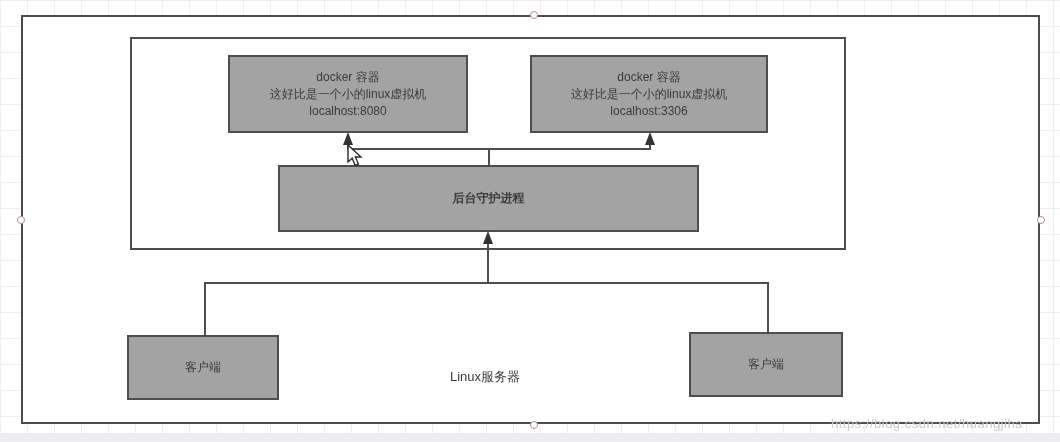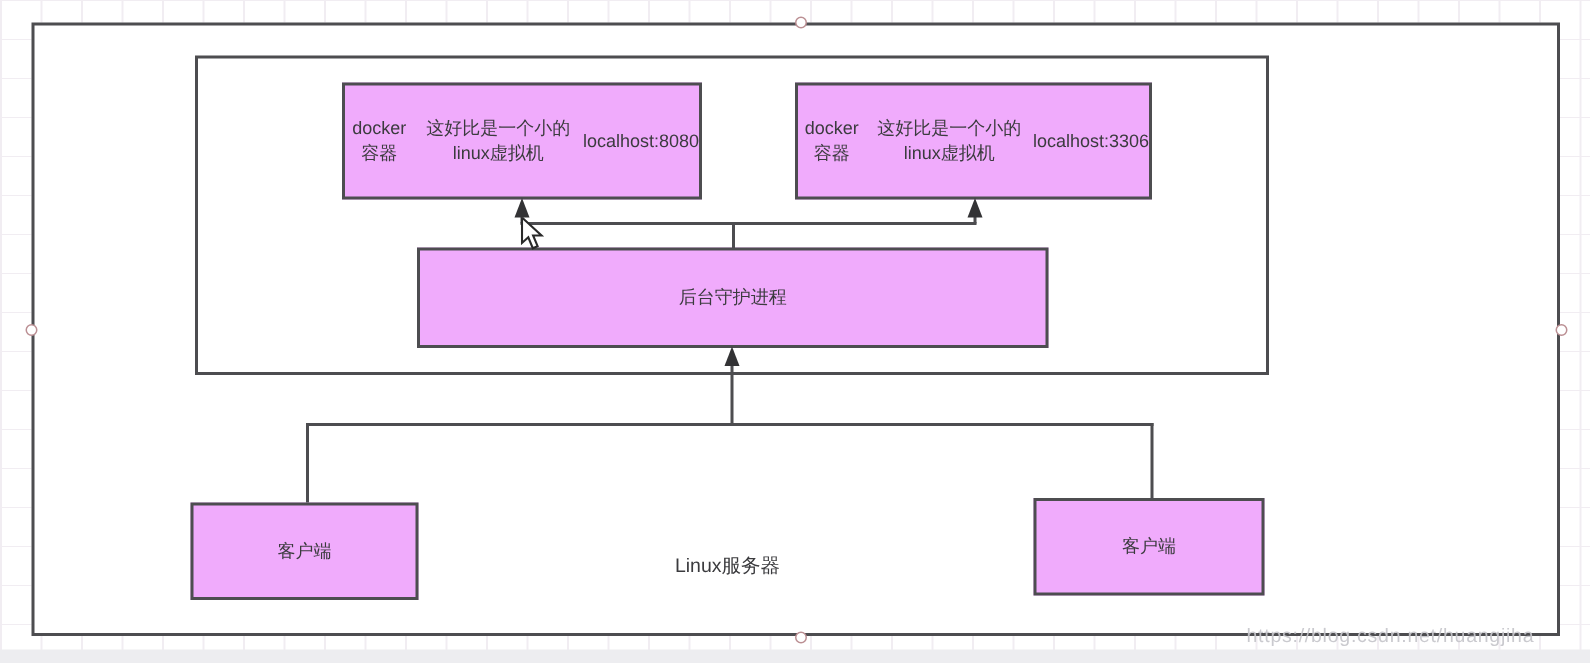--- a/index.html
+++ b/index.html
@@ -30,28 +30,28 @@
   .h-top{left:530px;top:11px;}
   .h-bottom{left:530px;top:421px;}
   .h-left{left:17px;top:216px;}
   .h-right{left:1037px;top:216px;}
   
   .inner-rect{
     position:absolute;left:130px;top:37px;width:716px;height:213px;
     border:2px solid #4d4d50;background:#ffffff;box-sizing:border-box;
   }
   .shape{
-    position:absolute;border:2px solid #4d4d50;background:#f0abfc;
-    box-sizing:border-box;display:flex;flex-direction:row;
+    position:absolute;border:2px solid #4d4d50;background:#a3a3a3;
+    box-sizing:border-box;display:flex;flex-direction:column;
     align-items:center;justify-content:center;
     color:#3b3b3e;font-size:12px;line-height:17px;text-align:center;
   }
   .docker1{left:228px;top:55px;width:240px;height:78px;}
   .docker2{left:530px;top:55px;width:238px;height:78px;}
-  .daemon{left:278px;top:165px;width:421px;height:67px;font-size:12px;}
+  .daemon{left:278px;top:165px;width:421px;height:67px;font-size:12px;font-weight:bold;}
   .client-left{left:127px;top:335px;width:152px;height:65px;}
   .client-right{left:689px;top:332px;width:154px;height:65px;}
   .server-label{
     position:absolute;left:420px;top:368px;width:130px;text-align:center;
     color:#3b3b3e;font-size:13px;
   }
   
   .line{position:absolute;background:#4d4d50;}
   .l-h-top{left:347px;top:148px;width:304px;height:2px;}
   .l-stub-daemon{left:488px;top:148px;width:2px;height:18px;}

